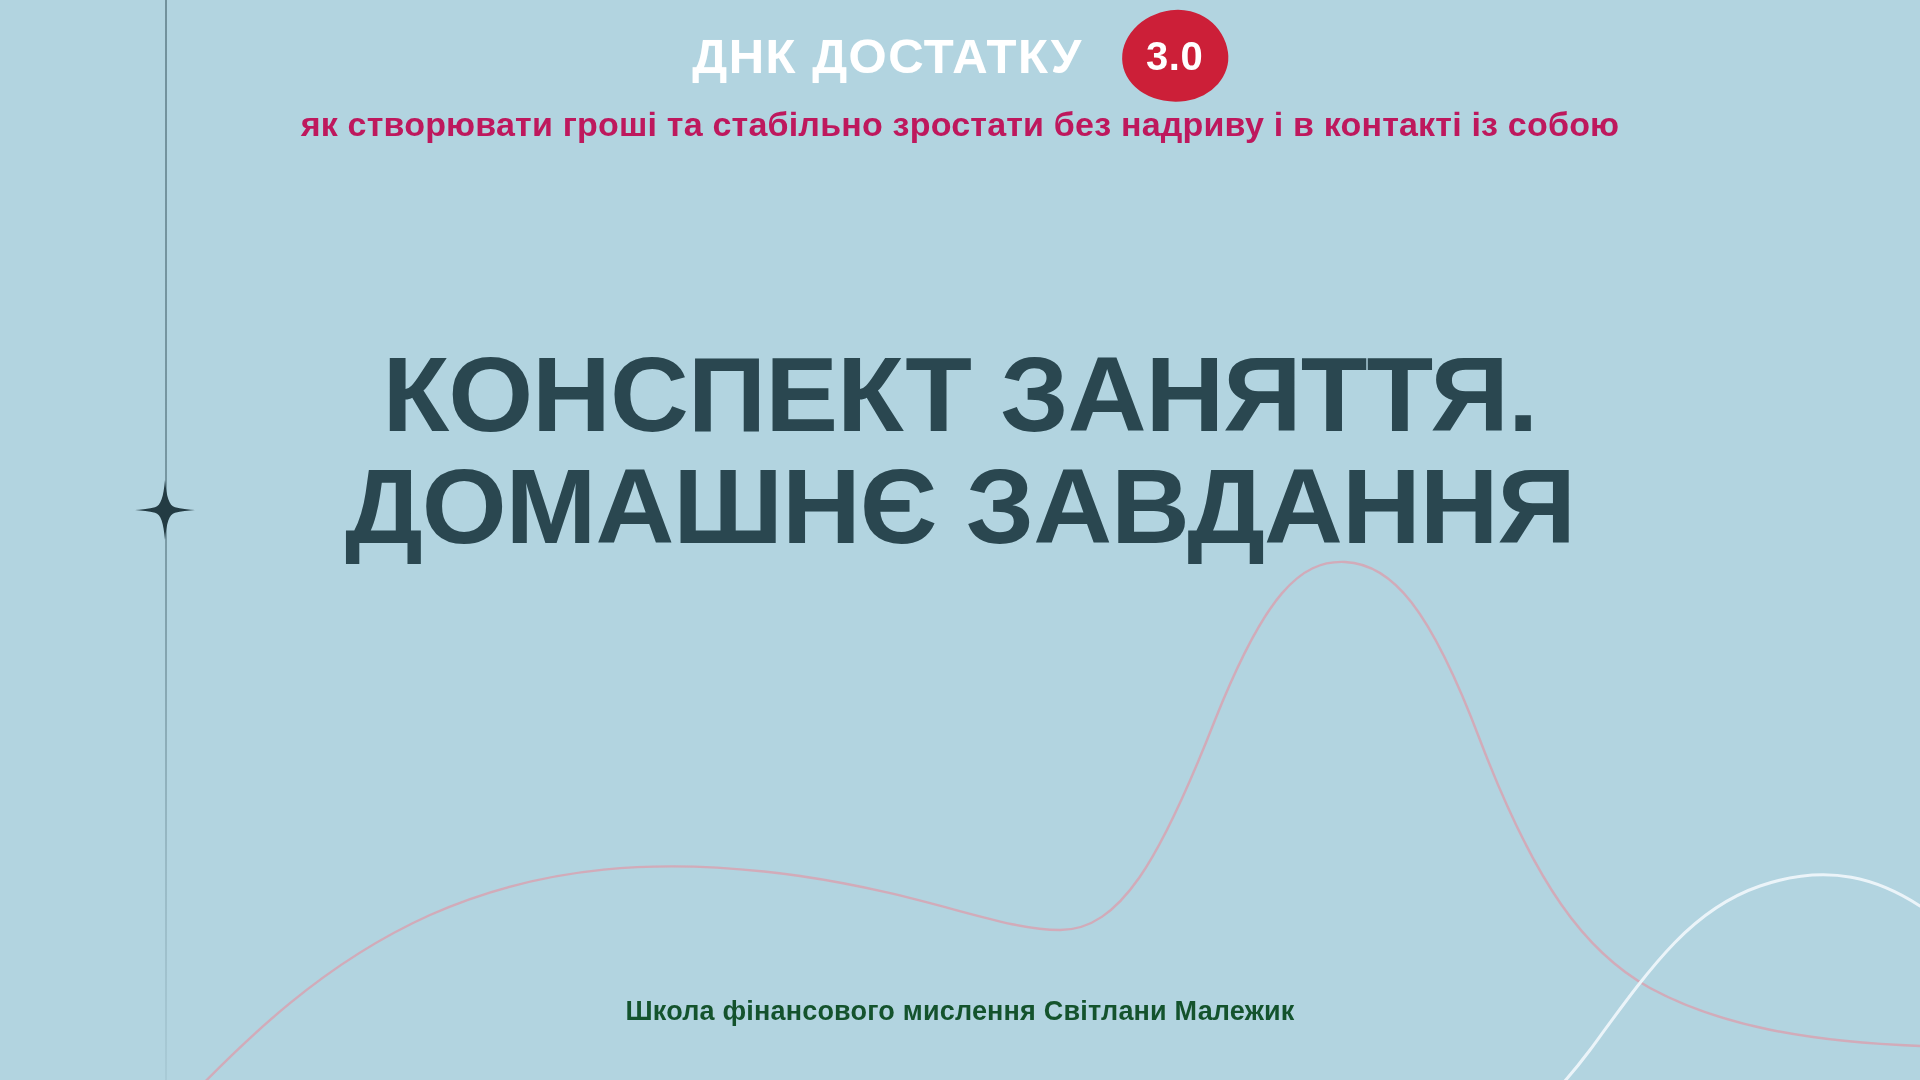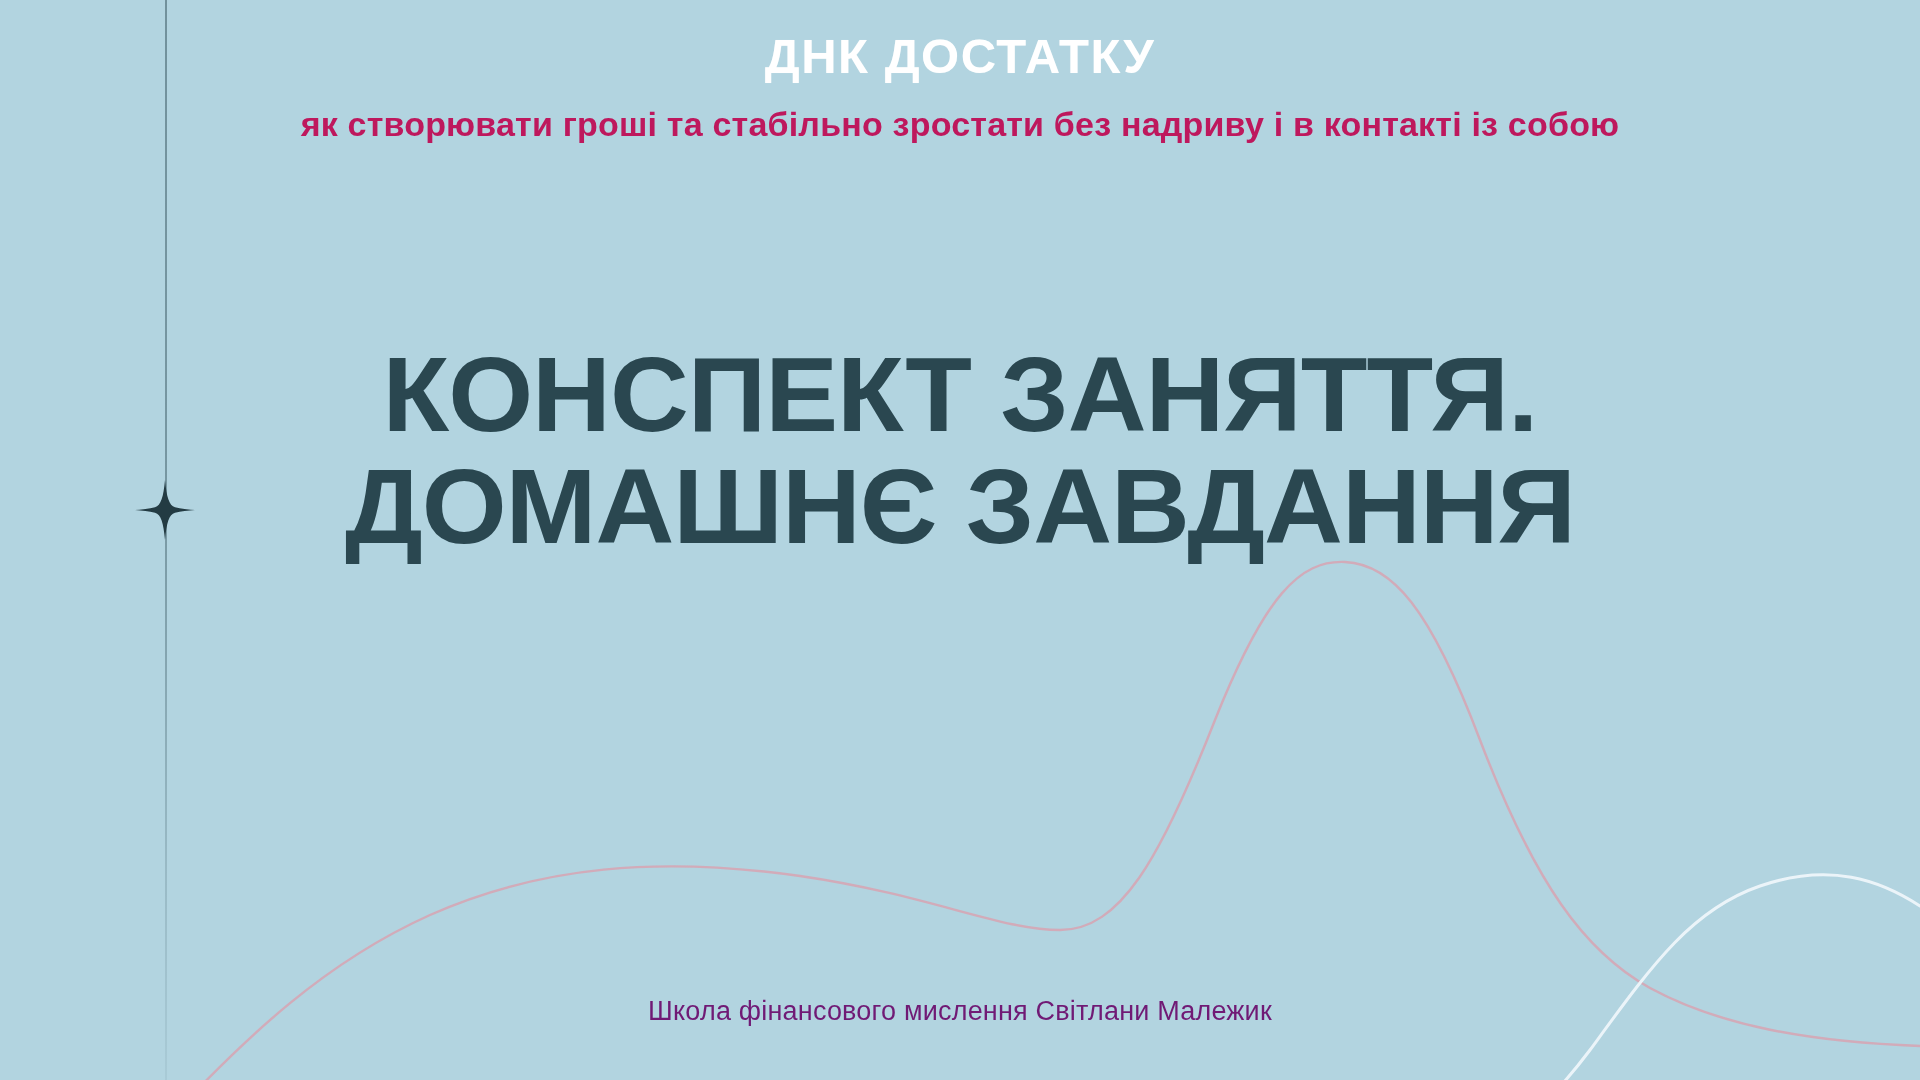--- a/index.html
+++ b/index.html
@@ -142,23 +142,23 @@
   
   .footer {
     position: absolute;
     left: 0;
     top: 996px;
     width: 1920px;
     z-index: 3;
     text-align: center;
   }
   .footer-text {
-    color: #701a75;
+    color: #14532d;
     font-size: 27px;
-    font-weight: 400;
+    font-weight: 700;
     letter-spacing: 0.2px;
     white-space: nowrap;
   }
 </style>
 </head>
 <body>
 
 <div class="slide">
 
   <svg class="bg-curves" viewBox="0 0 1920 1080" preserveAspectRatio="none" aria-hidden="true">
@@ -180,20 +180,24 @@
   <svg class="sparkle" viewBox="0 0 64 64" aria-hidden="true">
     <path d="M32 2 C33.6 19 36 27.6 42 29.2 C48 30.8 55 31.4 62 32
              C55 32.6 48 33.2 42 34.8 C36 36.4 33.6 45 32 62
              C30.4 45 28 36.4 22 34.8 C16 33.2 9 32.6 2 32
              C9 31.4 16 30.8 22 29.2 C28 27.6 30.4 19 32 2 Z" fill="#233b43"></path>
   </svg>
 
   <div class="header">
     <div class="header-row">
       <div class="brand">ДНК ДОСТАТКУ</div>
+      <div class="badge">
+        <span class="badge-blob"></span>
+        <span class="badge-label">3.0</span>
+      </div>
     </div>
     <div class="tagline">як створювати гроші та стабільно зростати без надриву і в контакті із собою</div>
   </div>
 
   <div class="title-wrap">
     <div class="title-line">КОНСПЕКТ ЗАНЯТТЯ.</div>
     <div class="title-line">ДОМАШНЄ ЗАВДАННЯ</div>
   </div>
 
   <div class="footer">

